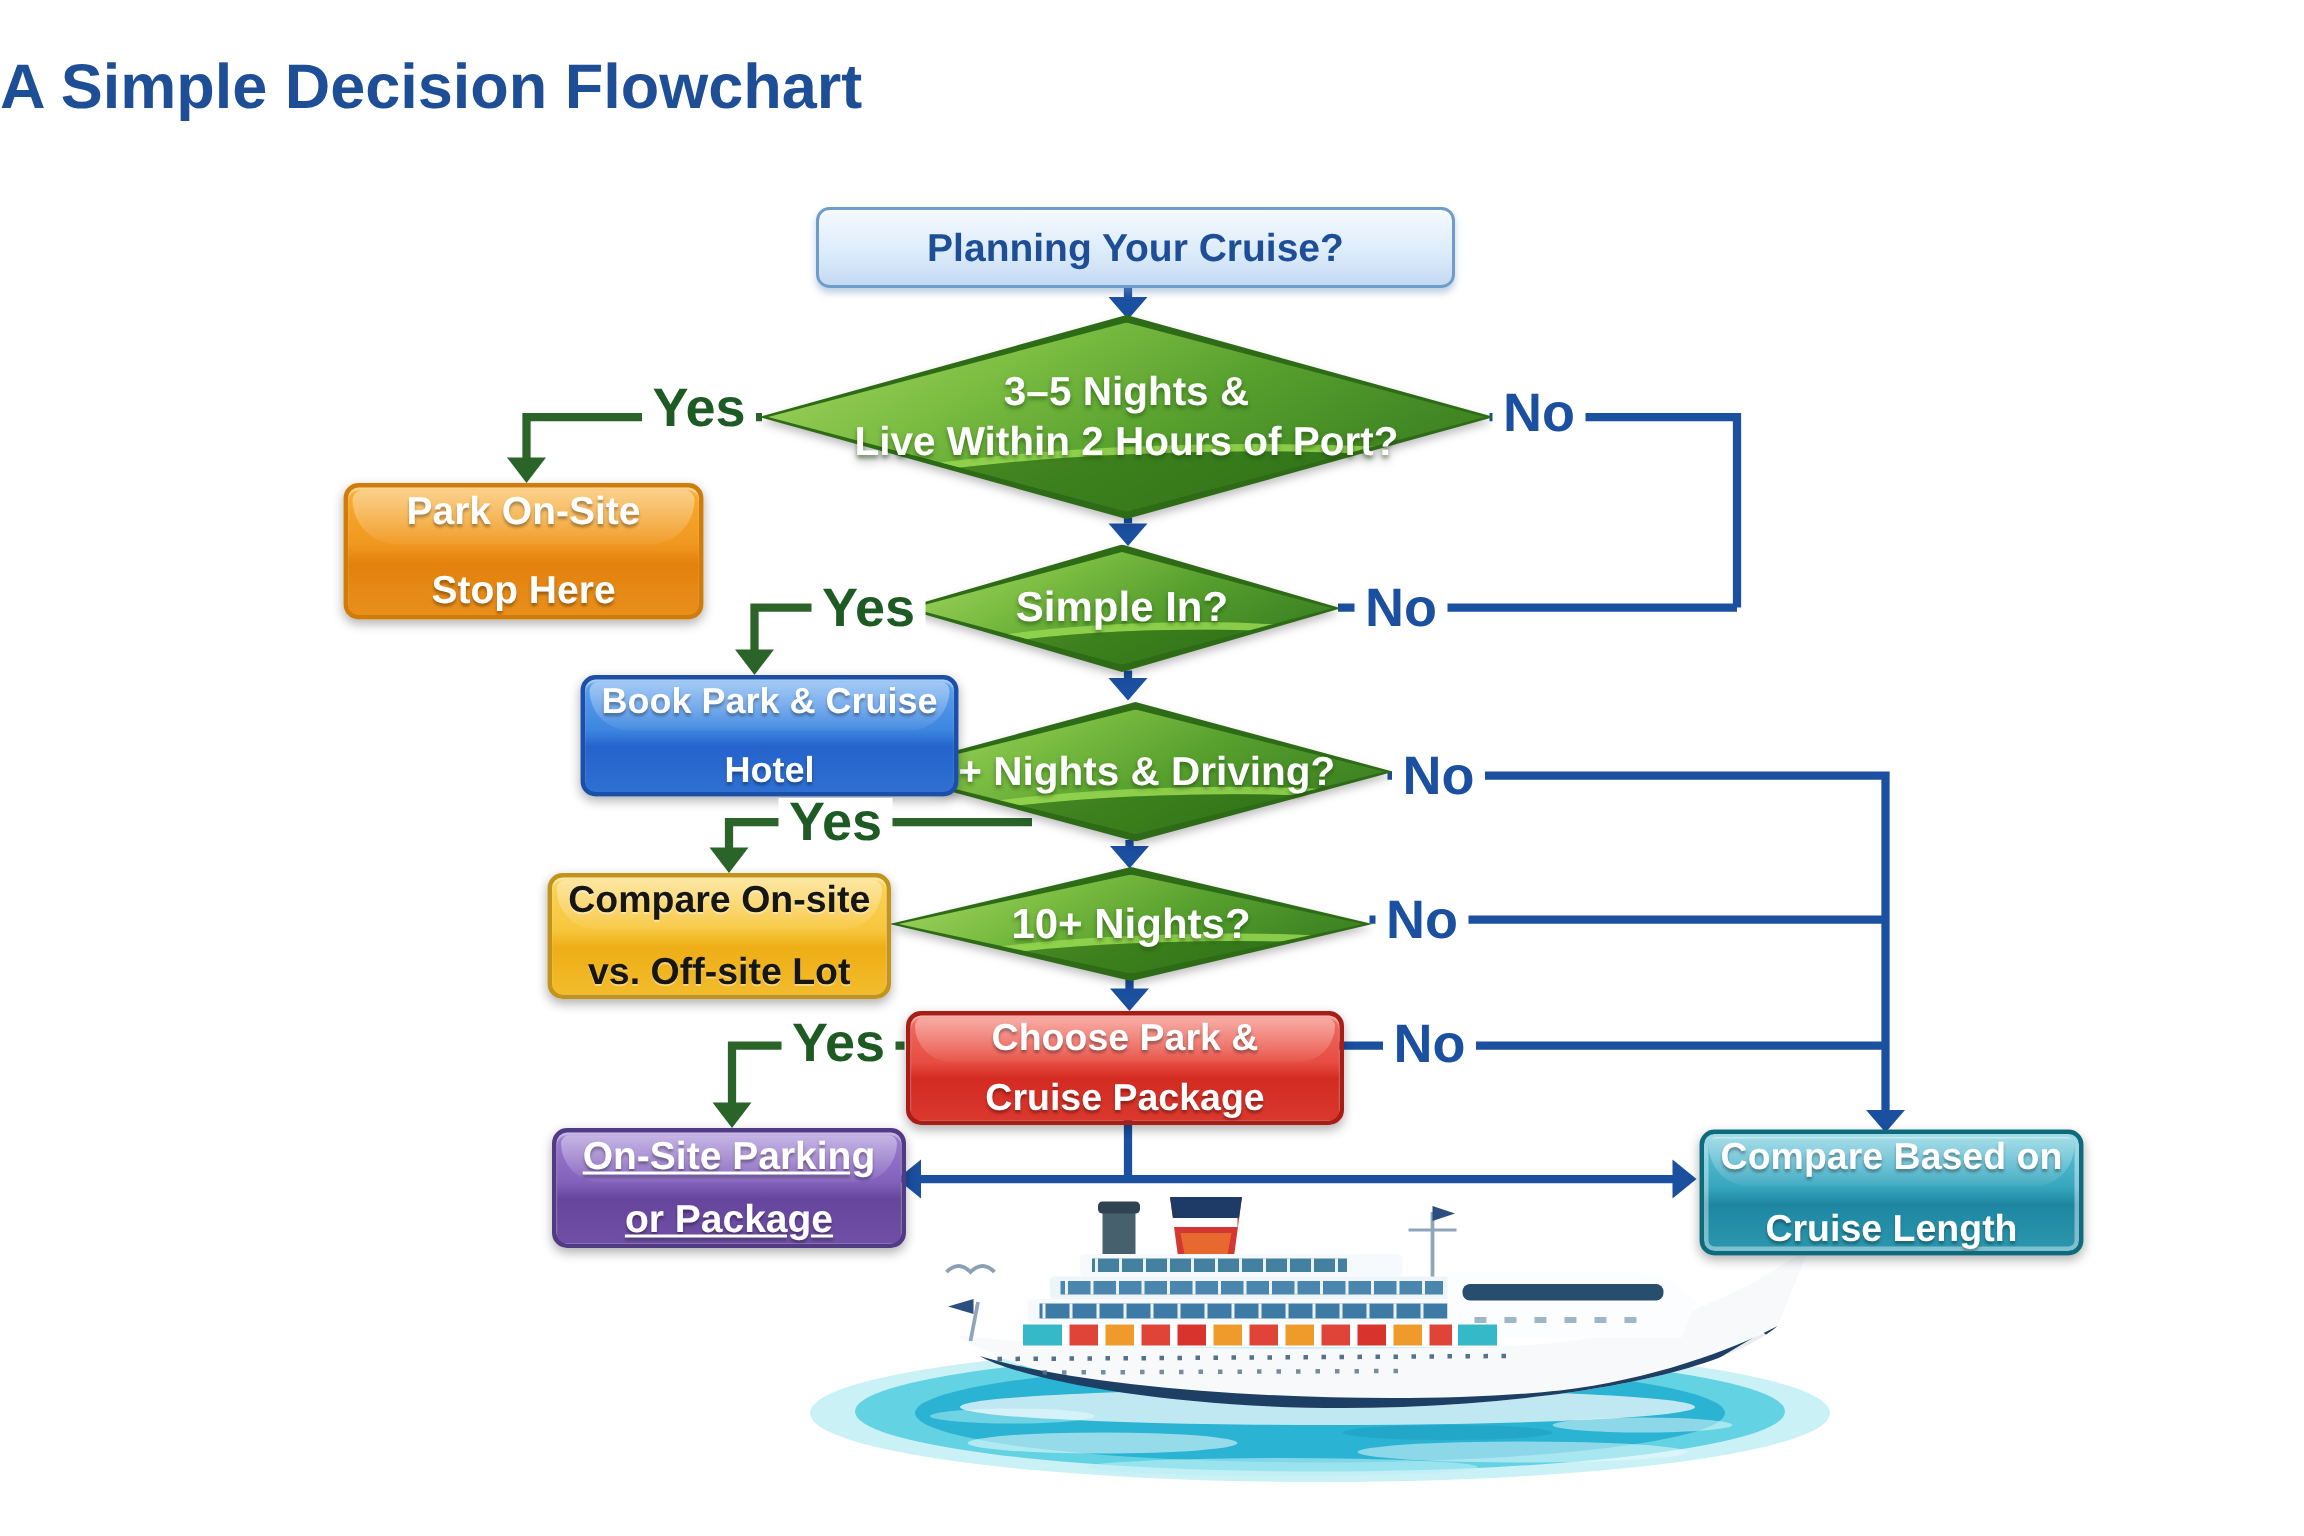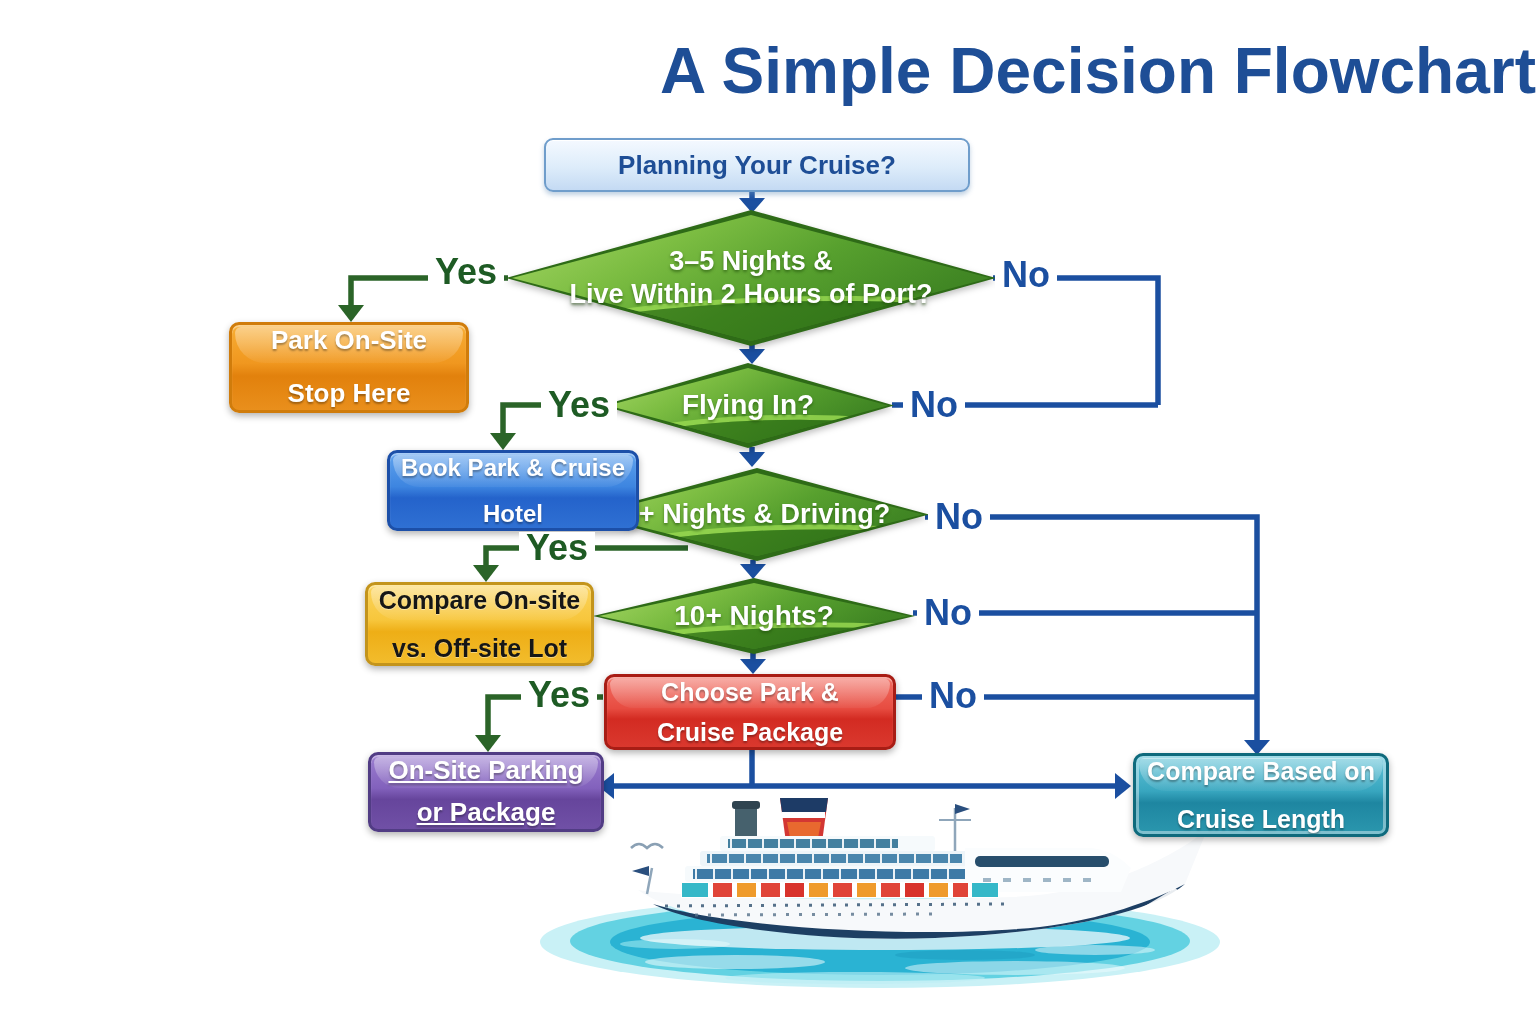--- a/index.html
+++ b/index.html
@@ -1,20 +1,20 @@
 <!DOCTYPE html>
 <html style="--title: #1e4e96; --line-blue: #1b4fa0; --line-green: #2b6428; --label-yes: #1e5b24; --label-no: #1b4fa0; --diamond-green: #4f9a2b; --diamond-border: #2e6b17;"><head>
 <meta charset="utf-8">
 <style>
   html,body{margin:0;padding:0;background:#fff;}
   #canvas{position:relative;width:1536px;height:1024px;background:#fff;overflow:hidden;
           font-family:"Liberation Sans",sans-serif;}
 
-  .title{position:absolute;left:0;top:34px;width:100%;text-align:right;
-         font-size:64px;font-weight:bold;color:var(--title,#1e4e96);}
+  .title{position:absolute;left:0;top:34px;width:100%;text-align:left;
+         font-size:42px;font-weight:bold;color:var(--title,#1e4e96);}
 
   #connectors{position:absolute;left:0;top:0;z-index:1;}
   .edge-blue{stroke:var(--line-blue,#1b4fa0);stroke-width:5.5;fill:none;}
   .edge-green{stroke:var(--line-green,#2b6428);stroke-width:5.5;fill:none;}
   .head-blue{fill:var(--line-blue,#1b4fa0);}
   .head-green{fill:var(--line-green,#2b6428);}
 
   .edge-label{position:absolute;z-index:4;background:#fff;padding:0 7px;
               font-weight:bold;font-size:36px;line-height:31px;}
   .lbl-yes{color:var(--label-yes,#1e5b24);}
@@ -127,21 +127,21 @@
       <span>Live Within 2 Hours of Port?</span>
     </div>
   </div>
 
   <div class="node diamond" style="left:602px;top:363px;width:292px;height:85px">
     <div class="db"></div>
     <div class="df">
         <div class="sw"></div>
       </div>
     <div class="dtext" style="font-size:28px">
-      <span>Flying In?</span>
+      <span>Simple In?</span>
     </div>
   </div>
 
   <div class="node diamond" style="left:585px;top:468px;width:344px;height:93px">
     <div class="db"></div>
     <div class="df">
         <div class="sw"></div>
       </div>
     <div class="dtext" style="font-size:27px">
       <span>7+ Nights &amp; Driving?</span>

